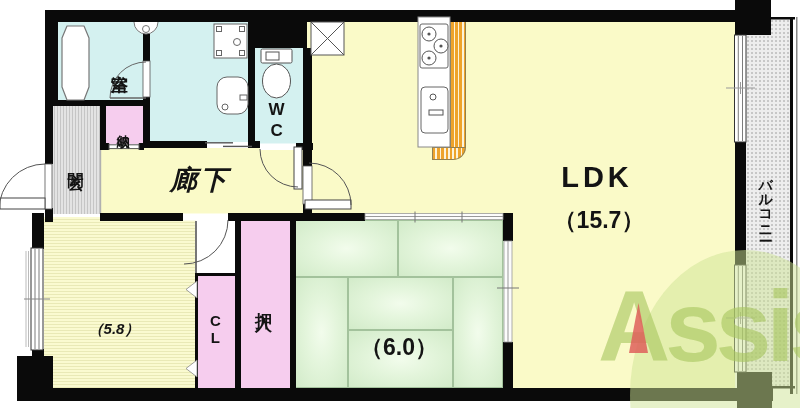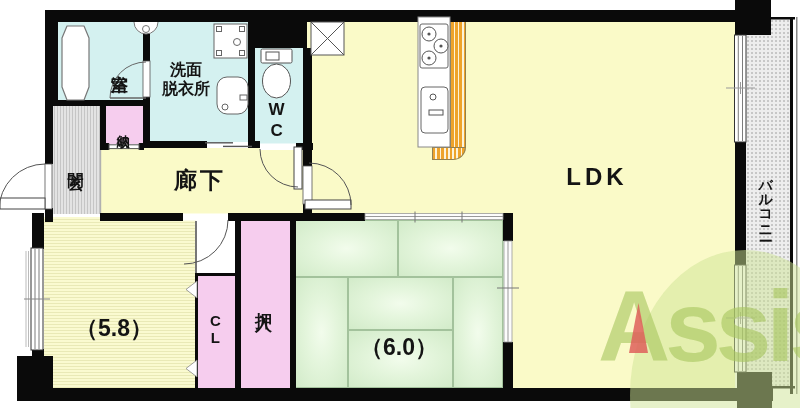--- a/index.html
+++ b/index.html
@@ -228,29 +228,28 @@
       <rect x="429" y="110" width="14" height="5" fill="#fff" stroke="#555" stroke-width="1"></rect>
     </g>
 
     <g fill="#fff" stroke="#888" stroke-width="0.8">
       <polygon points="197,281 186,289.5 197,298"></polygon>
       <polygon points="197,360 186,368.5 197,377"></polygon>
     </g>
   </svg>
 
   <div class="label vt" style="left:119px;top:62px;font-size:17px;">浴室</div>
-  <div class="label" style="left:186px;top:80px;font-size:16px;">洗面
-脱衣所</div>
   <div class="label vtu" style="left:276px;top:121px;font-size:17px;letter-spacing:2px;">WC</div>
   <div class="label vt" style="left:123px;top:125px;font-size:13px;">収納</div>
   <div class="label vt" style="left:75px;top:160px;font-size:16px;">玄関</div>
-  <div class="label" style="left:200px;top:181px;font-size:23px;letter-spacing:3px;">廊下</div>
-  <div class="label" style="left:597px;top:177px;font-size:24px;letter-spacing:4px;">LDK</div>
+  <div class="label" style="left:200px;top:181px;font-size:27px;letter-spacing:3px;font-style:italic;">廊下</div>
+  <div class="label" style="left:597px;top:177px;font-size:29px;letter-spacing:4px;">LDK</div>
+  <div class="label" style="left:599px;top:221px;font-size:23px;">（15.7）</div>
   <div class="label vt" style="left:766px;top:201px;font-size:14px;">バルコニー</div>
-  <div class="label" style="left:114px;top:329px;font-size:23px;">（5.8）</div>
+  <div class="label" style="left:114px;top:329px;font-size:15px;font-style:italic;">（5.8）</div>
   <div class="label vtu" style="left:215px;top:329px;font-size:15px;">CL</div>
   <div class="label vt" style="left:263px;top:301px;font-size:17px;letter-spacing:2px;">押入</div>
   <div class="label" style="left:399px;top:348px;font-size:23px;">（6.0）</div>
 
   <div class="wm-ellipse"></div>
   <div class="wm-text">Assist</div>
   <div class="wm-tri"></div>
 
 </div>
 

